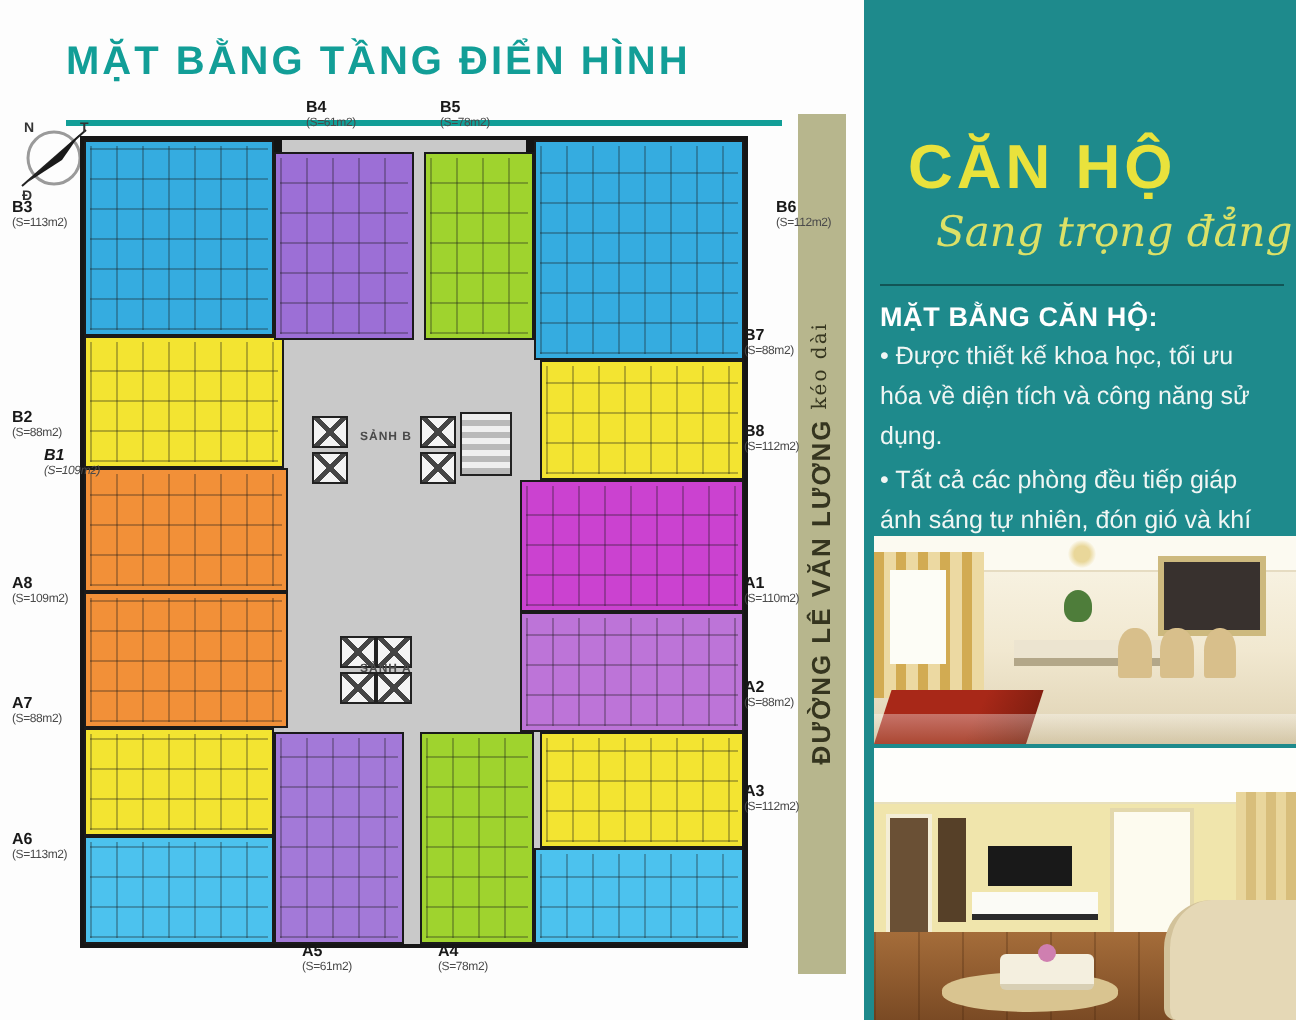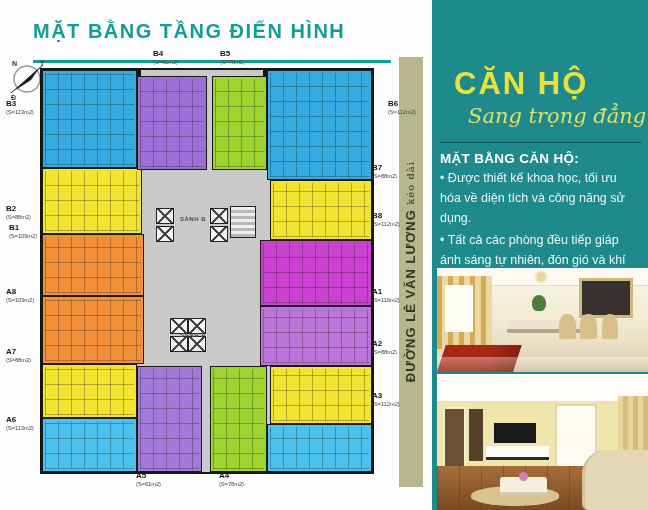--- a/index.html
+++ b/index.html
@@ -199,21 +199,21 @@
         <div class="apt" style="left: 0px; top: 226px; width: 102px; height: 68px; background: rgb(242, 144, 56);"></div>
       </div>
 
     <div id="side-road">
       <div class="road-text">
         <span class="road-name">ĐƯỜNG LÊ VĂN LƯƠNG</span>
         <span class="road-suffix">kéo dài</span>
       </div>
     </div>
 
-  <div class="unit-label" style="left: 9px; top: 224px;">
+  <div class="unit-label" style="left: 22px; top: 224px; font-style: italic;">
         <div class="unit-id">B1</div>
         <div class="unit-area">(S=109m2)</div>
       </div>
       <div class="unit-label" style="left: 6px; top: 170px; margin-top: 35px;">
         <div class="unit-id">B2</div>
         <div class="unit-area">(S=88m2)</div>
       </div>
       <div class="unit-label" style="left: 6px; top: 100px;">
         <div class="unit-id">B3</div>
         <div class="unit-area">(S=113m2)</div>
@@ -247,21 +247,21 @@
         <div class="unit-area">(S=88m2)</div>
       </div>
       <div class="unit-label" style="left: 372px; top: 392px;">
         <div class="unit-id">A3</div>
         <div class="unit-area">(S=112m2)</div>
       </div>
       <div class="unit-label" style="left: 219px; top: 472px;">
         <div class="unit-id">A4</div>
         <div class="unit-area">(S=78m2)</div>
       </div>
-      <div class="unit-label" style="left: 136px; top: 472px;">
+      <div class="unit-label" style="left: 151px; top: 472px;">
         <div class="unit-id">A5</div>
         <div class="unit-area">(S=61m2)</div>
       </div>
       <div class="unit-label" style="left: 6px; top: 416px;">
         <div class="unit-id">A6</div>
         <div class="unit-area">(S=113m2)</div>
       </div>
       <div class="unit-label" style="left: 6px; top: 348px;">
         <div class="unit-id">A7</div>
         <div class="unit-area">(S=88m2)</div>

